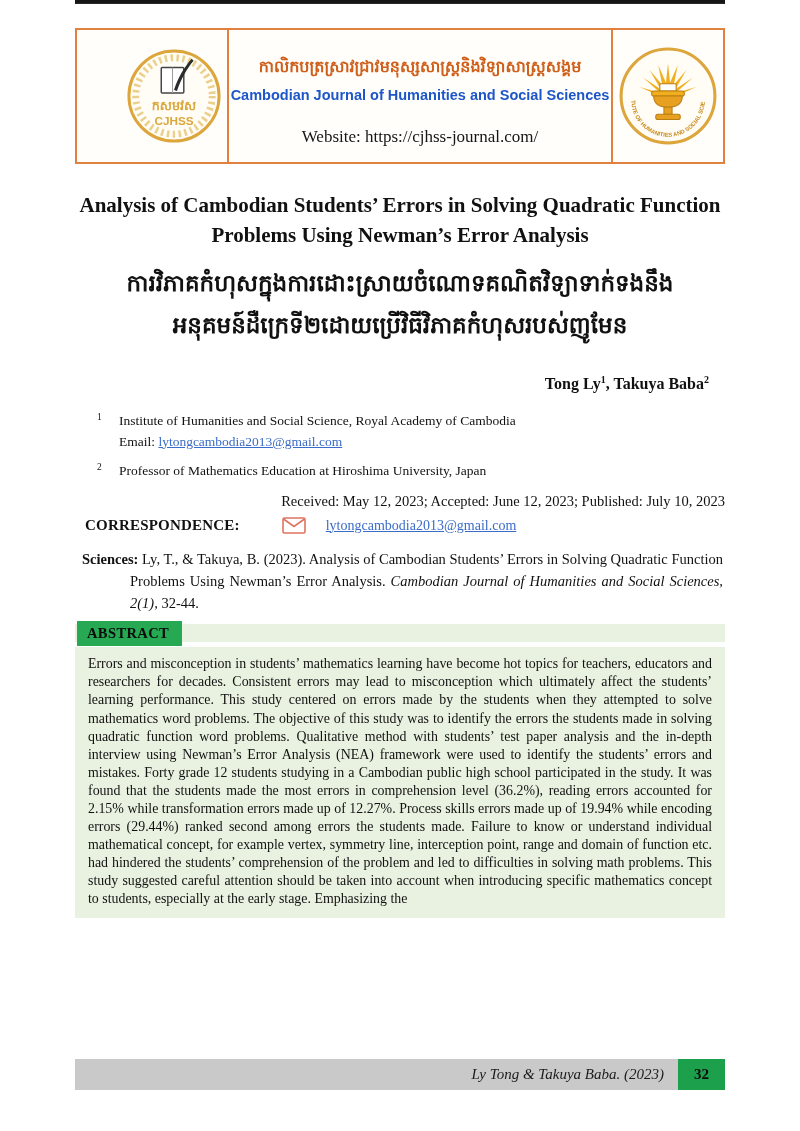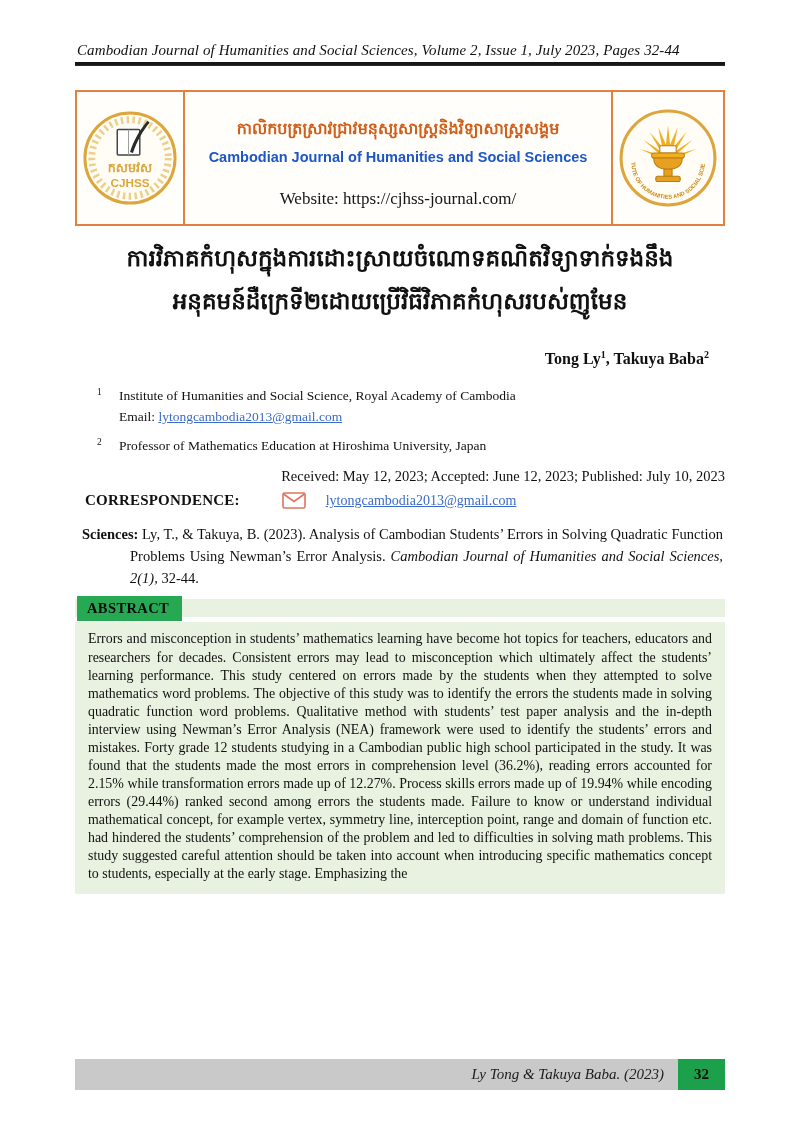--- a/index.html
+++ b/index.html
@@ -31,21 +31,21 @@
   }
 
   .banner {
     margin-top: 24px;
     height: 136px;
     border: 2px solid var(--accent-orange, #E2813F);
     display: flex;
     background: #fffefb;
   }
   .banner-cell { display: flex; align-items: center; justify-content: center; }
-  .banner-left  { width: 108px; border-right: 2px solid var(--accent-orange, #E2813F); }
+  .banner-left  { width: 108px; border-right: 2px solid var(--accent-orange, #E2813F); margin-left: 44px; }
   .banner-right { width: 112px; border-left: 2px solid var(--accent-orange, #E2813F); }
   .banner-center {
     flex: 1;
     display: flex; flex-direction: column; align-items: center;
     padding-top: 9px;
   }
   .banner-khmer {
     font-size: 16px; font-weight: bold;
     color: var(--khmer-orange, #D05F1A);
     line-height: 1.5; text-align: center;
@@ -153,21 +153,20 @@
     display: flex; align-items: center; justify-content: center;
     font-weight: bold; font-size: 15px; color: #0b0b0b;
   }
 </style>
 </head>
 <body>
 
 <div class="page">
   <div class="content">
 
-    <div class="running-header">Cambodian Journal of Humanities and Social Sciences, Volume 2, Issue 1, July 2023, Pages 32-44</div>
     <div class="header-rule"></div>
 
     <div class="banner">
       <div class="banner-cell banner-left">
         <svg class="logo-svg" viewBox="0 0 100 100" width="98" height="98">
           <circle cx="50" cy="50" r="46" fill="#fffdf5" stroke="#DCA63C" stroke-width="3"></circle>
           <circle cx="50" cy="50" r="39" fill="none" stroke="#EBCF8C" stroke-width="7" stroke-dasharray="2.5 3.5"></circle>
           <rect x="37" y="21" width="23" height="26" rx="1" fill="#ffffff" stroke="#444" stroke-width="1.5"></rect>
           <line x1="48.5" y1="21" x2="48.5" y2="47" stroke="#9a9a9a" stroke-width="1"></line>
           <path d="M68 12 C61 20 54 31 50 44 L53 45 C57 33 63 22 70 14 Z" fill="#2b2b2b"></path>
@@ -204,20 +203,21 @@
           <defs>
               <path id="arc-bottom" d="M 14 54 A 36 36 0 0 0 86 54" fill="none"></path>
             </defs>
           <text font-size="5.6" font-weight="bold" fill="#C98A1B" font-family="Liberation Sans, sans-serif">
             <textPath href="#arc-bottom" startOffset="50%" text-anchor="middle">INSTITUTE OF HUMANITIES AND SOCIAL SCIENCES</textPath>
           </text>
         </svg>
       </div>
     </div>
 
+    <h1 class="title">Analysis of Cambodian Students’ Errors in Solving Quadratic Function Problems Using Newman’s Error Analysis</h1>
     <div class="title-km">ការវិភាគកំហុសក្នុងការដោះស្រាយចំណោទគណិតវិទ្យាទាក់ទងនឹងអនុគមន៍ដឺក្រេទី២ដោយប្រើវិធីវិភាគកំហុសរបស់ញូមែន</div>
 
     <div class="authors"><span>Tong Ly</span><sup>1</sup><span>, </span><span>Takuya Baba</span><sup>2</sup></div>
 
     <div class="affils">
       <div class="affil">
         <sup class="affil-marker">1</sup>
         <div class="affil-text">
           <span>Institute of Humanities and Social Science, Royal Academy of Cambodia</span><br>
           <span>Email: </span><a class="link">lytongcambodia2013@gmail.com</a>

